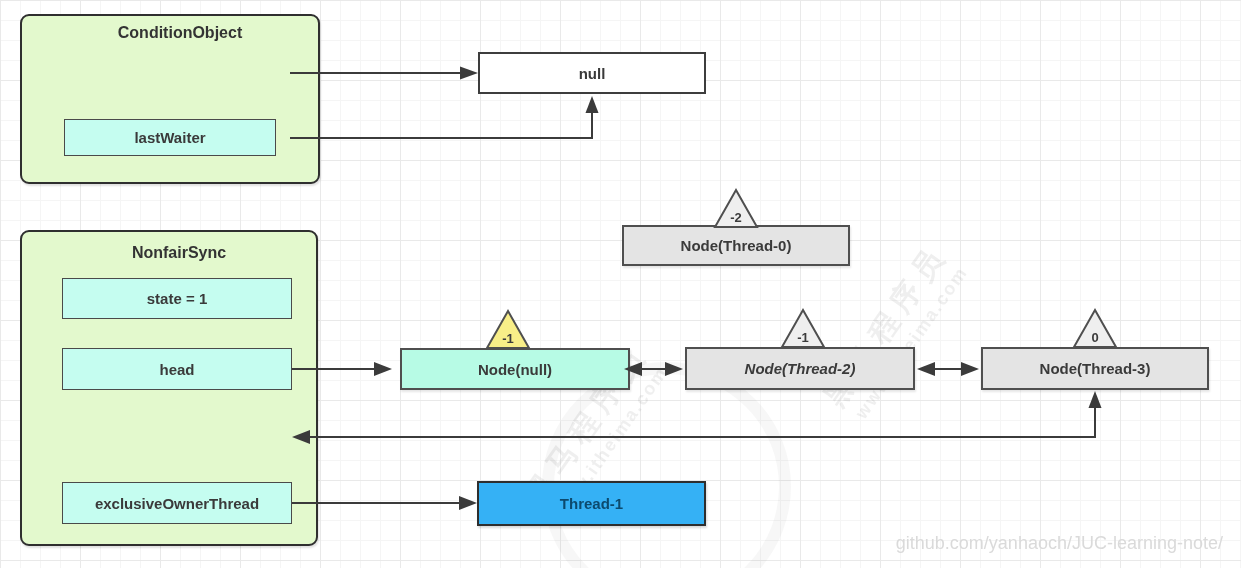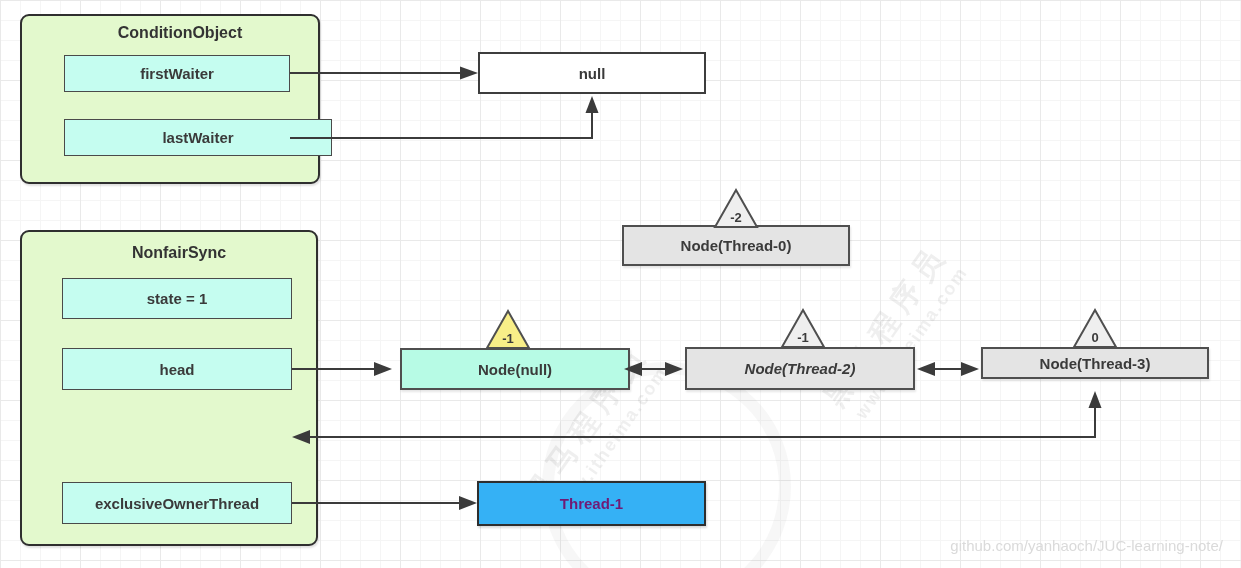--- a/index.html
+++ b/index.html
@@ -17,31 +17,31 @@
   .box{position:absolute;box-sizing:border-box;display:flex;align-items:center;justify-content:center;
        font-weight:bold;color:#3a3a3a;}
   .container-green{background:#e3f9cd;border:2.5px solid #2f2f2f;border-radius:9px;
        box-shadow:1px 2px 2px rgba(0,0,0,0.12);}
   .container-title{position:absolute;left:0;right:0;text-align:center;font-weight:bold;
        font-size:16px;color:#333;padding-left:20px;}
   .field{background:#c5fdf0;border:1.6px solid #4a4a4a;font-size:15px;}
   .node-gray{background:#e4e4e4;border:2px solid #4f4f4f;font-size:15px;box-shadow:1px 2px 2px rgba(0,0,0,0.10);}
   .node-mint{background:#b7fbe5;border:2px solid #4f4f4f;font-size:15px;box-shadow:1px 2px 2px rgba(0,0,0,0.10);}
   .null-box{background:#ffffff;border:2px solid #3d3d3d;font-size:15px;}
-  .owner-blue{background:#35b1f5;border:2.5px solid #2e2e2e;font-size:15px;color:#701a75;
+  .owner-blue{background:#35b1f5;border:2.5px solid #2e2e2e;font-size:15px;color:#0c4a6e;
        box-shadow:1px 2px 2px rgba(0,0,0,0.15);}
   .tri{position:absolute;width:48px;height:42px;}
   .tri svg{display:block;}
   .tri text{font-family:"Liberation Sans","DejaVu Sans",sans-serif;font-size:13px;font-weight:bold;fill:#3c3c3c;}
   .tri-yellow polygon{fill:#f8ee88;}
   .tri-gray polygon{fill:#efefef;}
   .wires{position:absolute;left:0;top:0;pointer-events:none;}
   .wires path{stroke:#3b3b3b;stroke-width:2;fill:none;}
   .wires polygon{fill:#3b3b3b;}
-  .credit{position:absolute;right:18px;bottom:14px;font-size:15px;color:#dadada;font-weight:normal;}
+  .credit{position:absolute;right:18px;bottom:14px;font-size:18px;color:#dadada;font-weight:normal;}
   .wm{position:absolute;pointer-events:none;transform:rotate(-55deg);text-align:center;
       color:rgba(110,110,110,0.11);font-weight:bold;white-space:nowrap;}
   .wm .l1{font-size:30px;letter-spacing:8px;display:block;}
   .wm .l2{font-size:18px;letter-spacing:2px;display:block;}
   .wm-circle{position:absolute;width:225px;height:225px;border:12px solid rgba(140,140,140,0.07);
       border-radius:50%;pointer-events:none;}
 </style>
 </head>
 <body>
 
@@ -53,36 +53,35 @@
     <span class="l2">www.itheima.com</span>
   </div>
   <div class="wm" style="left:500px;top:400px;">
     <span class="l1">黑马程序员</span>
     <span class="l2">www.itheima.com</span>
   </div>
 
   <div class="box container-green" style="left:20px;top:14px;width:300px;height:170px;">
     <div class="container-title" style="top:8px;">ConditionObject</div>
   </div>
-  <div class="box field" style="left:64px;top:55px;width:226px;height:37px;">firstWaiter</div>
-  <div class="box field" style="left:64px;top:119px;width:268px;height:37px;">lastWaiter</div>
+  <div class="box field" style="left:64px;top:119px;width:212px;height:37px;">lastWaiter</div>
 
   <div class="box null-box" style="left:478px;top:52px;width:228px;height:42px;">null</div>
 
   <div class="box container-green" style="left:20px;top:230px;width:298px;height:316px;">
     <div class="container-title" style="top:12px;">NonfairSync</div>
   </div>
   <div class="box field" style="left:62px;top:278px;width:230px;height:41px;">state = 1</div>
   <div class="box field" style="left:62px;top:348px;width:230px;height:42px;">head</div>
   <div class="box field" style="left:62px;top:482px;width:230px;height:42px;">exclusiveOwnerThread</div>
 
   <div class="box node-gray" style="left:622px;top:225px;width:228px;height:41px;">Node(Thread-0)</div>
   <div class="box node-mint" style="left:392px;top:348px;width:230px;height:42px;margin-left:8px;">Node(null)</div>
   <div class="box node-gray" style="left:685px;top:347px;width:230px;height:43px;font-style:italic;">Node(Thread-2)</div>
-  <div class="box node-gray" style="left:981px;top:347px;width:228px;height:32px;">Node(Thread-3)</div>
+  <div class="box node-gray" style="left:981px;top:347px;width:228px;height:43px;">Node(Thread-3)</div>
 
   <div class="tri tri-gray" style="left:712px;top:187px;">
     <svg width="48" height="42" viewBox="0 0 48 42">
       <polygon points="24,3 45,40 3,40" stroke="#4f4f4f" stroke-width="2"></polygon>
       <text x="24" y="35" text-anchor="middle">-2</text>
     </svg>
   </div>
   <div class="tri tri-yellow" style="left:484px;top:308px;">
     <svg width="48" height="42" viewBox="0 0 48 42">
       <polygon points="24,3 45,40 3,40" stroke="#4f4f4f" stroke-width="2"></polygon>

